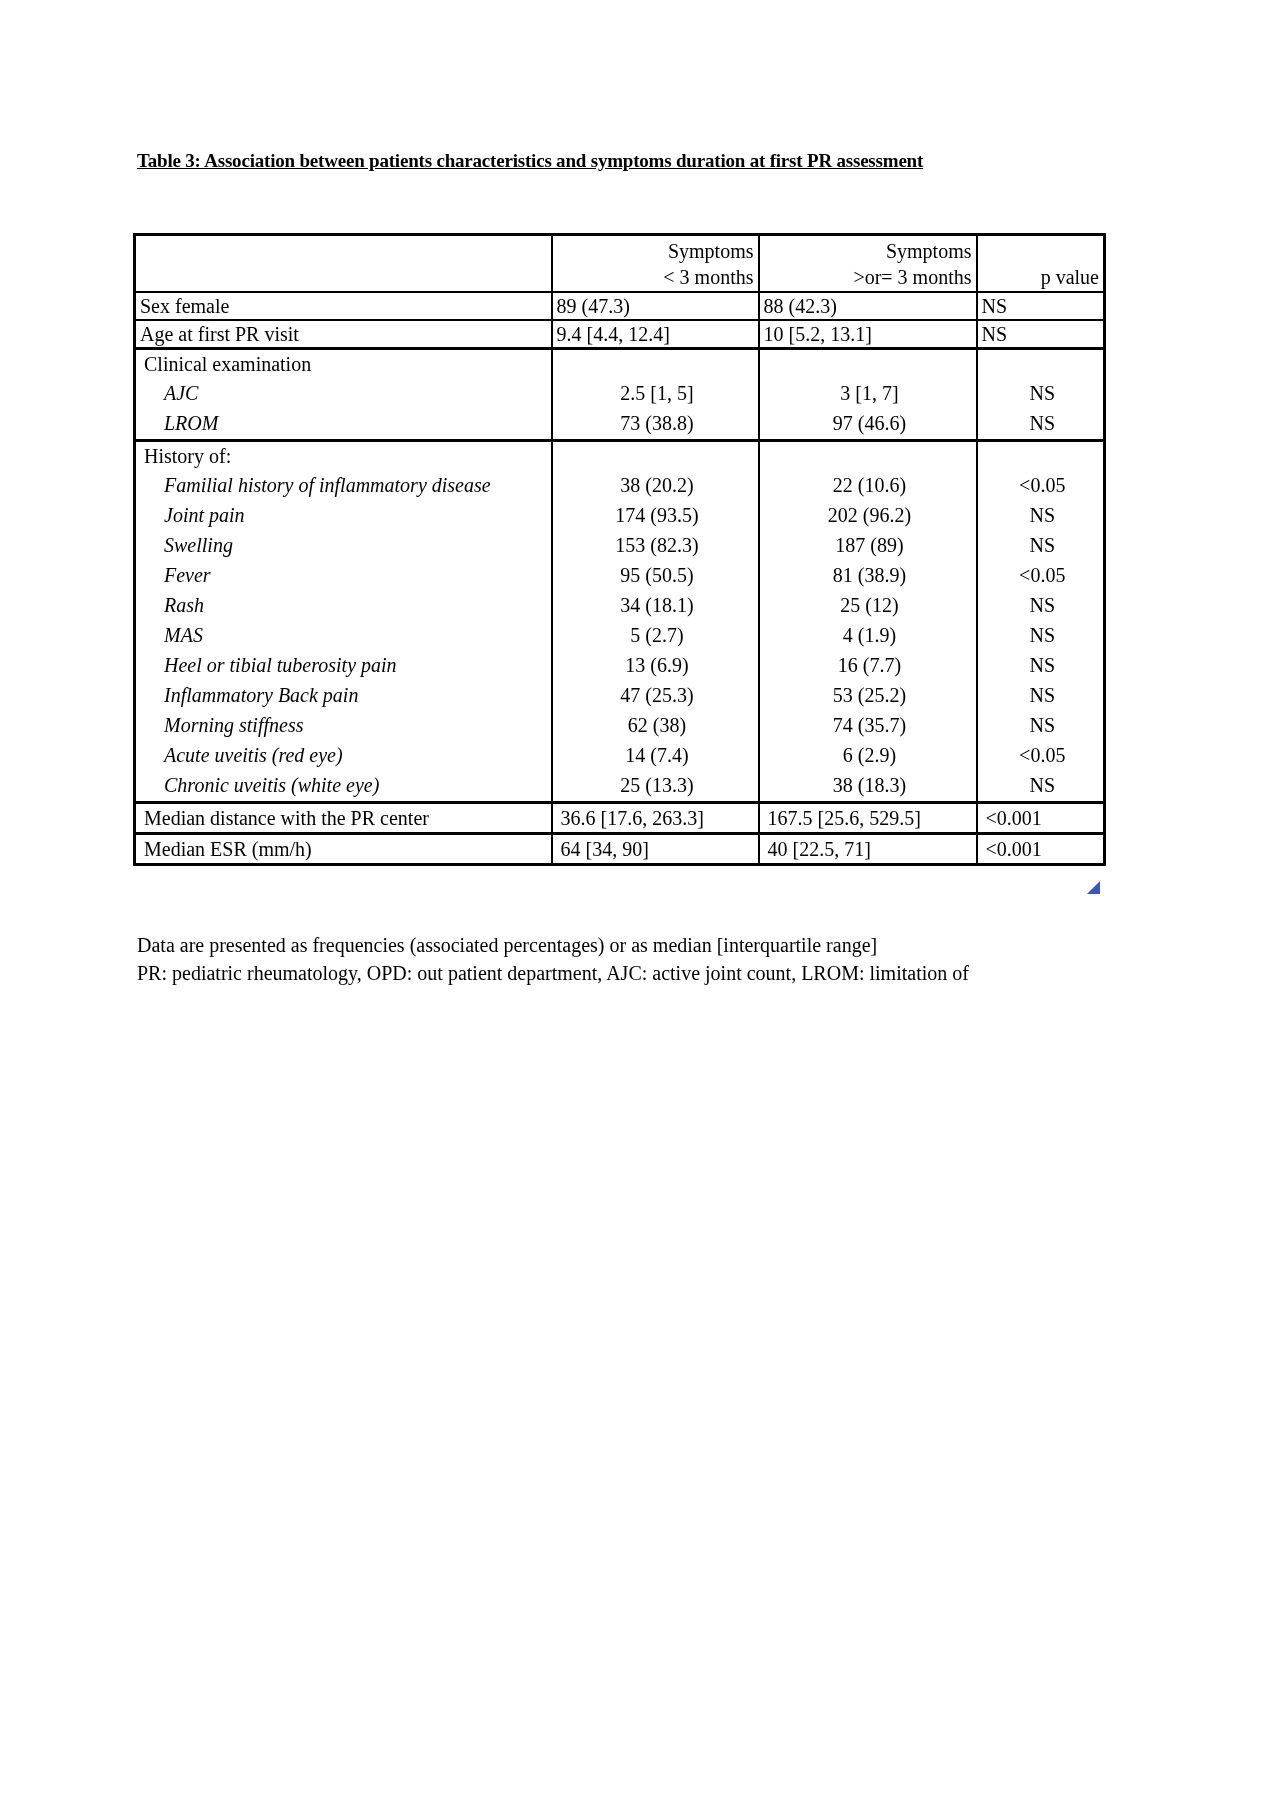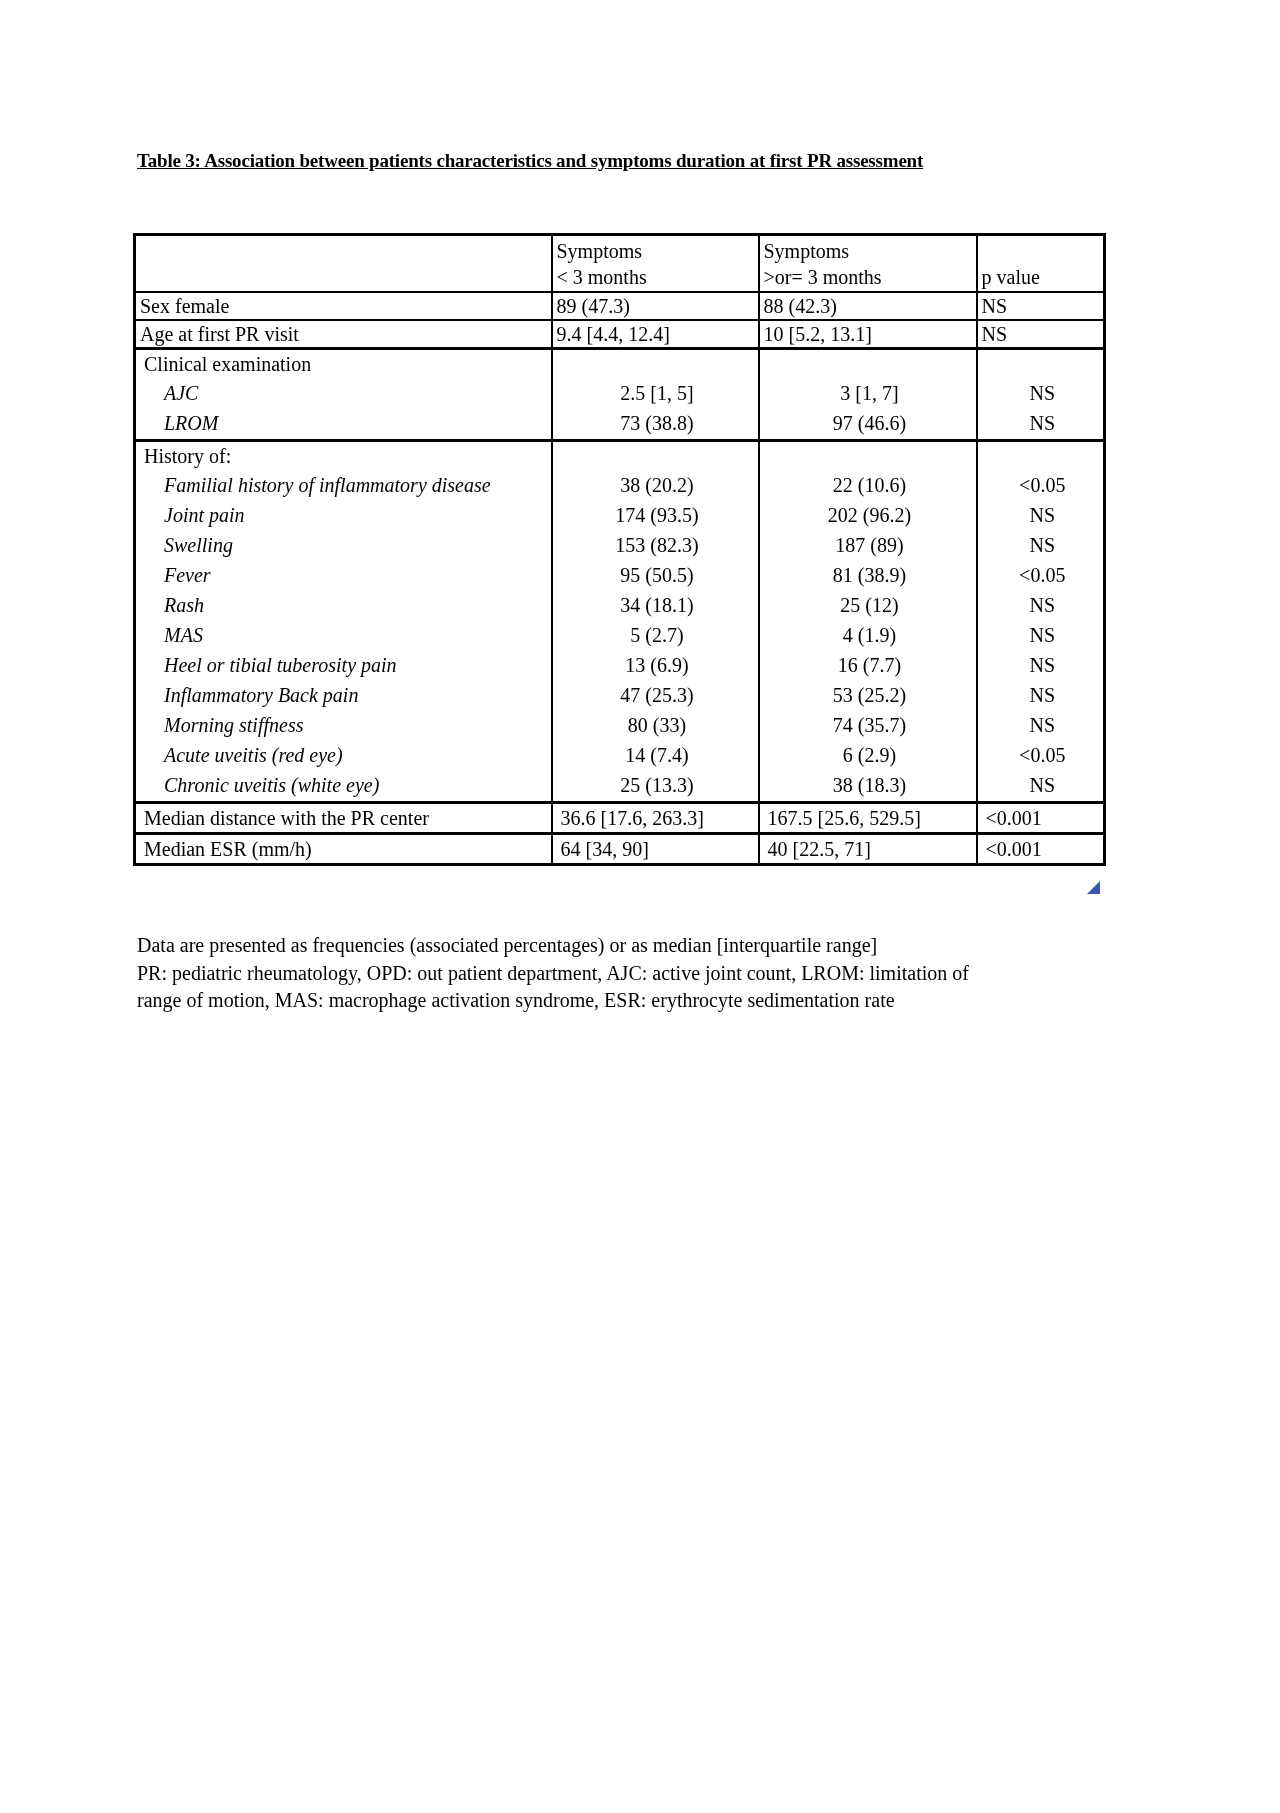--- a/index.html
+++ b/index.html
@@ -25,21 +25,21 @@
     width:970px;
     font-size:20px;
     border:3px solid #000;
   }
   table.data td {
     border:2px solid #000;
     padding:1px 4px;
     vertical-align:top;
     overflow:hidden;
   }
-  tr.hdr td { height:52px; vertical-align:middle; text-align:left; }
+  tr.hdr td { height:52px; vertical-align:middle; text-align:right; }
   .hl { line-height:26px; }
   td.pv-hdr { vertical-align:bottom !important; padding-bottom:2px !important; }
   tr.r td { height:24px; line-height:24px; }
   td.val { }
   tr.section td { border-top:3px solid #000;padding-left:8px; }
   td.gcell { padding-top:3px; padding-bottom:3px; }
   .g-label { line-height:27px; }
   .g-spacer { height:27px; }
   .g-item { line-height:30px; font-style:italic; padding-left:20px; white-space:nowrap; }
   .g-val { line-height:30px; text-align:center; }
@@ -140,21 +140,21 @@
         <td class="gcell">
           <div class="g-spacer"></div>
           <div class="g-val">38 (20.2)</div>
           <div class="g-val">174 (93.5)</div>
           <div class="g-val">153 (82.3)</div>
           <div class="g-val">95 (50.5)</div>
           <div class="g-val">34 (18.1)</div>
           <div class="g-val">5 (2.7)</div>
           <div class="g-val">13 (6.9)</div>
           <div class="g-val">47 (25.3)</div>
-          <div class="g-val">80 (33)</div>
+          <div class="g-val">62 (38)</div>
           <div class="g-val">14 (7.4)</div>
           <div class="g-val">25 (13.3)</div>
         </td>
         <td class="gcell">
           <div class="g-spacer"></div>
           <div class="g-val">22 (10.6)</div>
           <div class="g-val">202 (96.2)</div>
           <div class="g-val">187 (89)</div>
           <div class="g-val">81 (38.9)</div>
           <div class="g-val">25 (12)</div>
@@ -195,16 +195,15 @@
       </tr>
     </tbody>
       </table>
   </div>
 
   <div class="corner-mark"></div>
 
   <div class="footnotes">
     <div>Data are presented as frequencies (associated percentages) or as median [interquartile range]</div>
     <div>PR: pediatric rheumatology, OPD: out patient department, AJC: active joint count, LROM: limitation of</div>
-    <div>range of motion, MAS: macrophage activation syndrome, ESR: erythrocyte sedimentation rate</div>
   </div>
 
 </div>
 
 </body></html>

